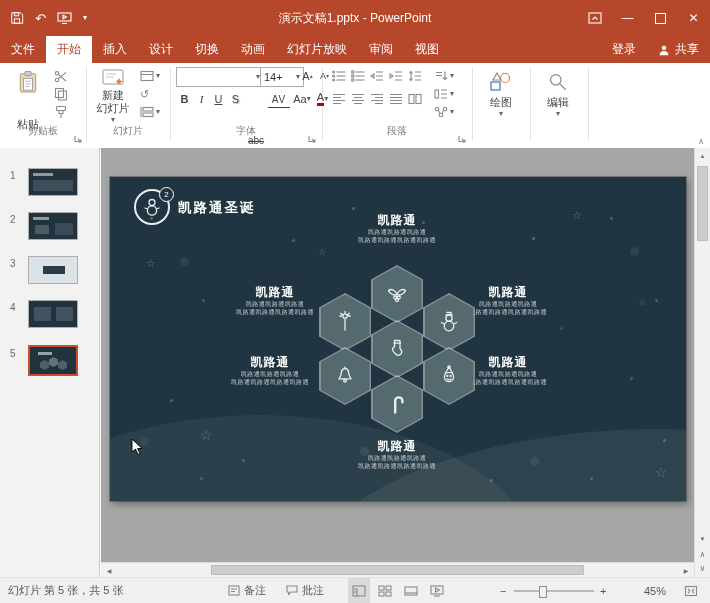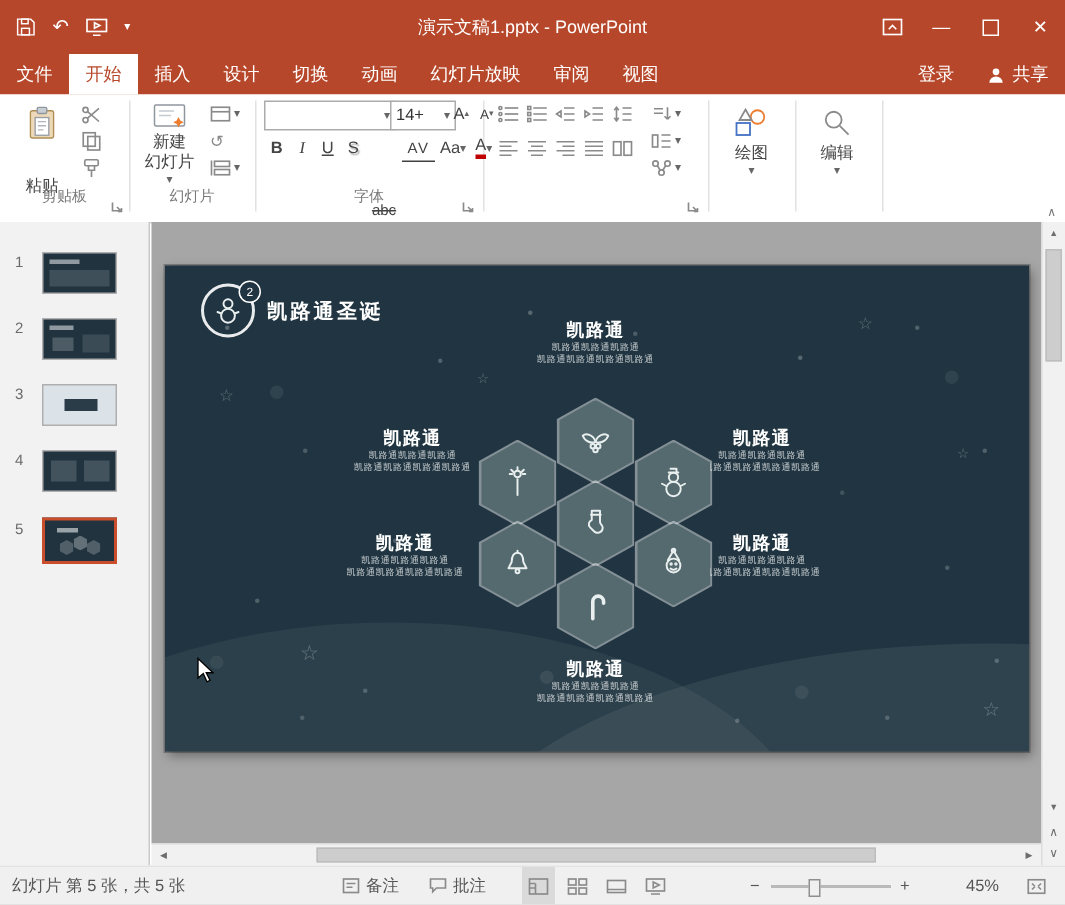--- a/index.html
+++ b/index.html
@@ -354,20 +354,21 @@
       <div class="smallbtn">
         <svg class="gi" width="14" height="12" viewBox="0 0 14 12">
             <circle cx="3" cy="3" r="1.8"></circle>
             <circle cx="11" cy="3" r="1.8"></circle>
             <circle cx="7" cy="9" r="1.8"></circle>
             <path d="M4.3 4.5L6 7.3M9.7 4.5L8 7.3"></path>
           </svg>
         <span class="cv">▾</span>
       </div>
     </div>
+    <div class="gcaption" style="left:322px;width:150px;">段落</div>
     <span class="launcher" style="left:458px;">
       <svg class="gi" width="8" height="8" viewBox="0 0 8 8">
           <path d="M1 1v5.5h5.5M4 4l3 3M7 4.6V7H4.6"></path>
         </svg>
     </span>
 
     <div class="bigbtn" style="left:477px;width:48px;">
       <svg width="24" height="24" viewBox="0 0 24 24">
         <rect x="2" y="12" width="9" height="8" fill="none" stroke="#4472C4" stroke-width="1.2"></rect>
         <circle cx="16" cy="8" r="4.5" fill="none" stroke="#ED7D31" stroke-width="1.2"></circle>

